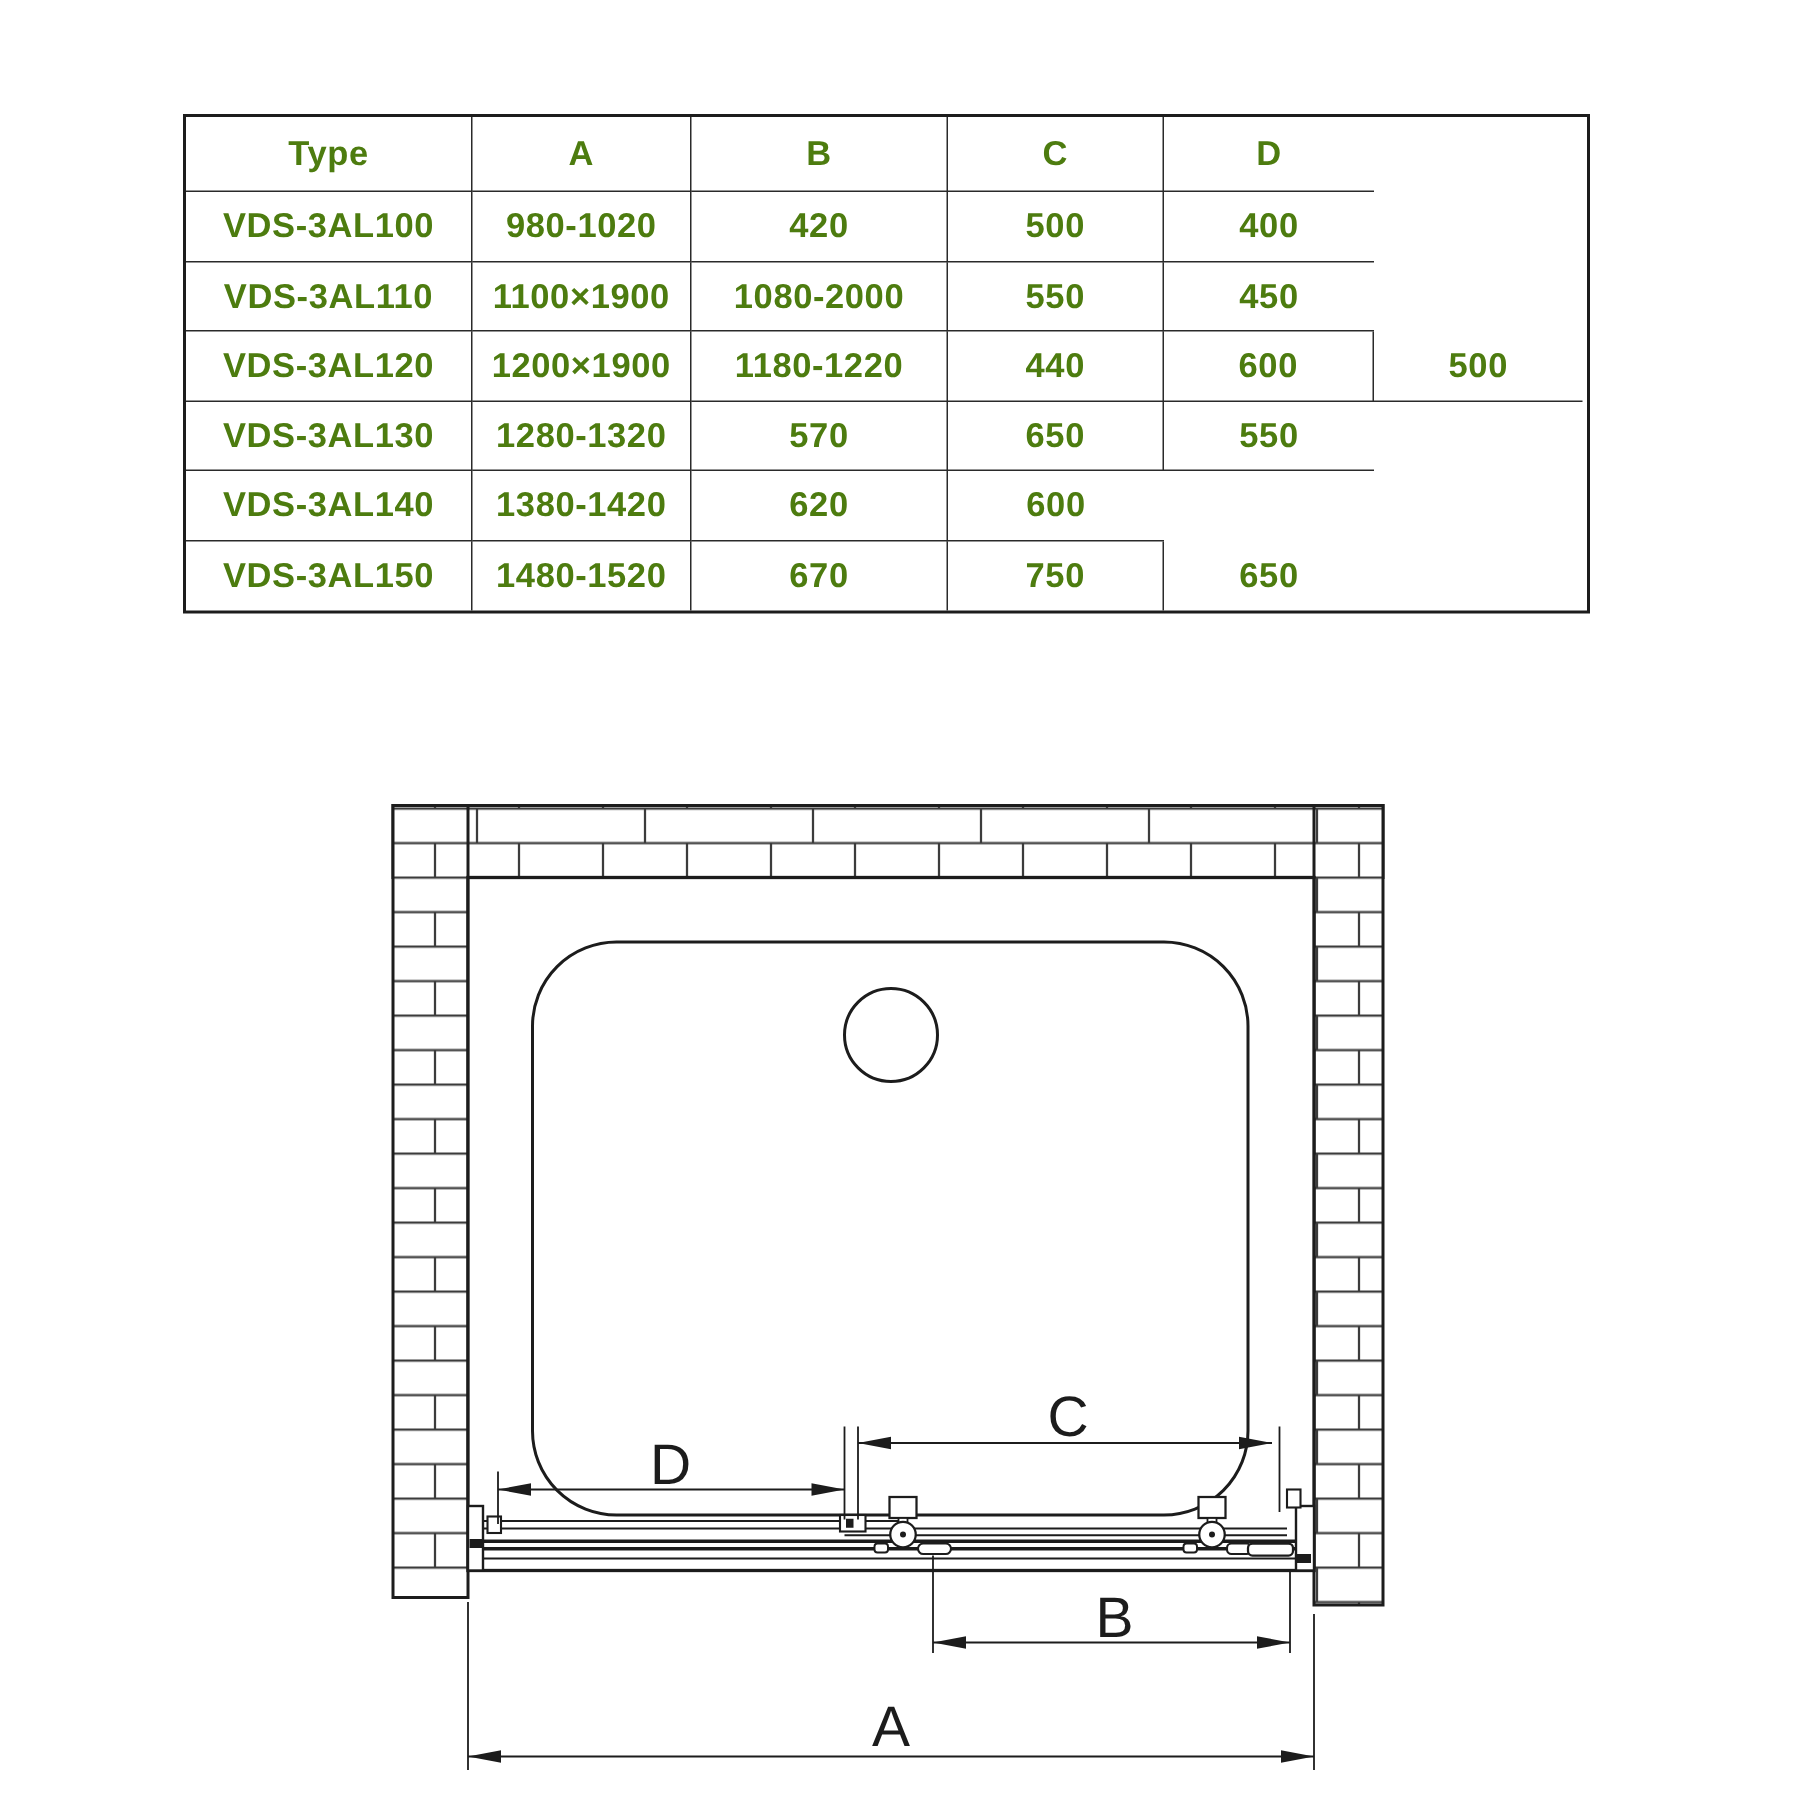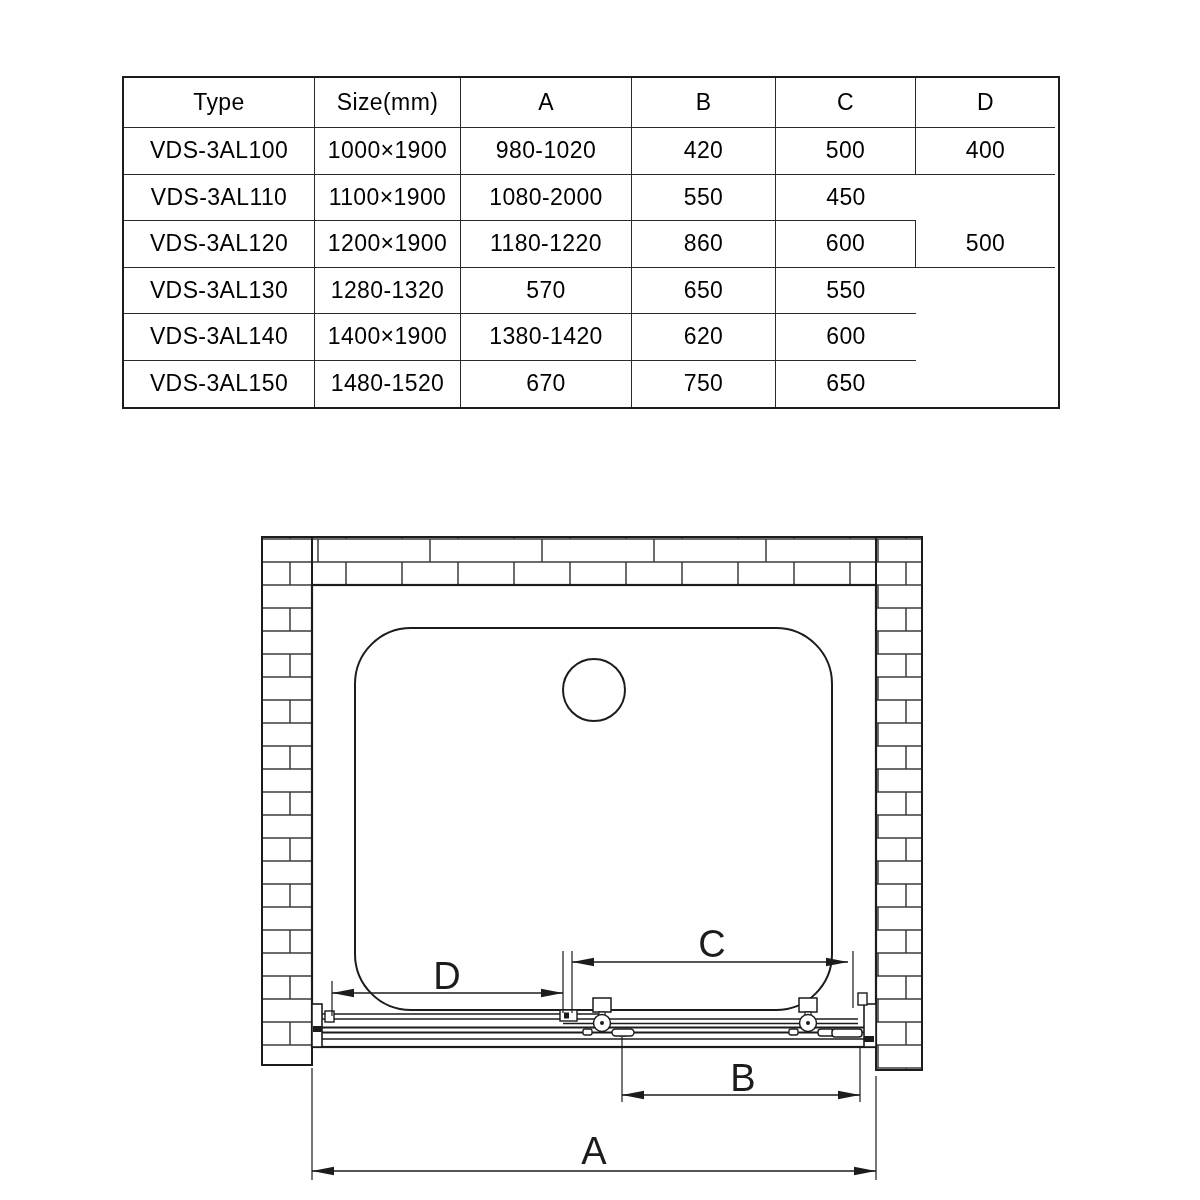--- a/index.html
+++ b/index.html
@@ -11,77 +11,75 @@
   .spec-table{
     position:absolute;left:122px;top:76px;width:938px;box-sizing:border-box;
     border:2.5px solid #1c1c1c;background:#fff;
   }
   .tr{display:grid;grid-template-columns:191px 146px 171px 144px 140px 139px;}
   .tr.head{height:50px;}
   .tr.row{height:46.5px;text-align:right;}
   .td,.th{
     display:flex;align-items:center;justify-content:center;
     border-right:1.5px solid #2a2a2a;border-bottom:1.5px solid #2a2a2a;
-    font-size:23px;letter-spacing:.4px;color:#000000;white-space:nowrap;
+    font-size:23px;letter-spacing:.4px;color:#4d7c0f;white-space:nowrap;
     overflow:hidden;
+    font-weight:bold;
   }
   .tr .td:last-child,.tr .th:last-child{border-right:none;}
   .tr:last-child .td{border-bottom:none;}
   
   .drawing{position:absolute;left:0;top:0;pointer-events:none;}
   .drawing text{font-family:"Liberation Sans",sans-serif;fill:#1c1c1c;}
 </style>
 </head>
 <body>
 
 <div class="page">
 
   <div class="spec-table">
     <div class="tr head">
       <div class="th">Type</div>
-      <div class="th">Size(mm)</div>
       <div class="th">A</div>
       <div class="th">B</div>
       <div class="th">C</div>
       <div class="th">D</div>
     </div>
 
     <div class="tr row">
       <div class="td">VDS-3AL100</div>
-      <div class="td">1000×1900</div>
       <div class="td">980-1020</div>
       <div class="td">420</div>
       <div class="td">500</div>
       <div class="td">400</div>
     </div>
     <div class="tr row">
       <div class="td">VDS-3AL110</div>
       <div class="td">1100×1900</div>
       <div class="td">1080-2000</div>
       <div class="td">550</div>
       <div class="td">450</div>
     </div>
     <div class="tr row">
       <div class="td">VDS-3AL120</div>
       <div class="td">1200×1900</div>
       <div class="td">1180-1220</div>
-      <div class="td">860</div>
+      <div class="td">440</div>
       <div class="td">600</div>
       <div class="td">500</div>
     </div>
     <div class="tr row">
       <div class="td">VDS-3AL130</div>
       <div class="td">1280-1320</div>
       <div class="td">570</div>
       <div class="td">650</div>
       <div class="td">550</div>
     </div>
     <div class="tr row">
       <div class="td">VDS-3AL140</div>
-      <div class="td">1400×1900</div>
       <div class="td">1380-1420</div>
       <div class="td">620</div>
       <div class="td">600</div>
     </div>
     <div class="tr row">
       <div class="td">VDS-3AL150</div>
       <div class="td">1480-1520</div>
       <div class="td">670</div>
       <div class="td">750</div>
       <div class="td">650</div>

